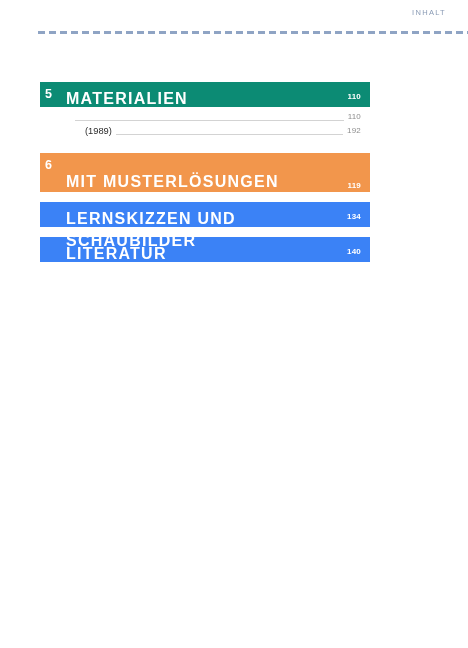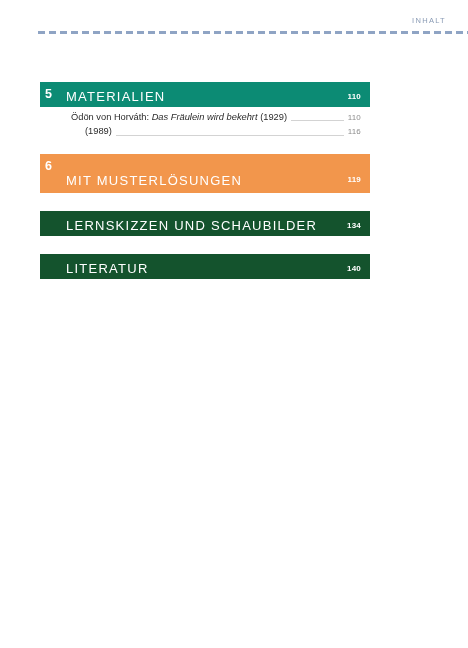--- a/index.html
+++ b/index.html
@@ -12,21 +12,21 @@
     height: 648px;
     position: relative;
     font-family: "Liberation Sans", sans-serif;
     overflow: hidden;
     -webkit-font-smoothing: antialiased;
   }
 
   
   .running-head {
     position: absolute;
-    top: 16px;
+    top: 8px;
     right: 22px;
     font-size: 7.5px;
     letter-spacing: 1.3px;
     color: #8a9bb5;
     font-weight: 400;
   }
   .rule {
     position: absolute;
     top: 31px;
     left: 38px;
@@ -58,22 +58,22 @@
     flex: 0 0 26px;
     font-size: 12.5px;
     font-weight: 700;
     line-height: 1.05;
     text-align: left;
     padding-left: 5px;
     box-sizing: border-box;
   }
   .bar .title {
     flex: 1 1 auto;
-    font-size: 13px;
-    font-weight: 400;
+    font-size: 16px;
+    font-weight: 700;
     letter-spacing: 1.25px;
     line-height: 1.35;
     text-transform: uppercase;
   }
   .bar .title .line2 { display: block; margin-top: 12px; }
   .bar .page {
     flex: 0 0 auto;
     font-size: 8px;
     font-weight: 700;
     letter-spacing: .2px;
@@ -90,28 +90,28 @@
   }
   .bar-green .page { padding-bottom: 6px; }
 
   
   .bar-orange {
     background: #f2964c;
     height: 39px;
     padding-top: 6px;
     margin-top: 15px;
   }
-  .bar-orange .page { padding-bottom: 9px; }
+  .bar-orange .page { padding-bottom: 2px; }
 
   
   .bar-blue {
-    background: #14532d;
+    background: #3b82f6;
     height: 25px;
     padding-top: 6px;
-    margin-top: 18px;
+    margin-top: 10px;
   }
   .bar-blue .num { flex: 0 0 12px; padding-left: 0; }
   .bar-blue .page { padding-bottom: 6px; text-align: center; }
   .bar-blue .title { padding-left: 14px; }
 
   
   .entries {
     margin-top: 4px;
     padding-left: 31px;
     padding-right: 0px;
@@ -160,29 +160,28 @@
     <span class="num">5</span>
     <span class="title">
       <span class="line1">Materialien</span>
     </span>
     <span class="page">110</span>
   </div>
 
   <div class="entries">
 
     <div class="entry">
-      <span class="entry-text"><span>Ödön von Horváth: </span><em>Das Fräulein wird bekehrt</em><span> (1929)</span></span>
       <span class="entry-leader"></span>
       <span class="entry-page">110</span>
     </div>
 
     <div class="entry">
       <span class="entry-text entry-indent">(1989)</span>
       <span class="entry-leader"></span>
-      <span class="entry-page">116</span>
+      <span class="entry-page">192</span>
     </div>
 
   </div>
 
   <div class="bar bar-orange">
     <span class="num">6</span>
     <span class="title">
       <span class="line2">mit Musterlösungen</span>
     </span>
     <span class="page">119</span>

